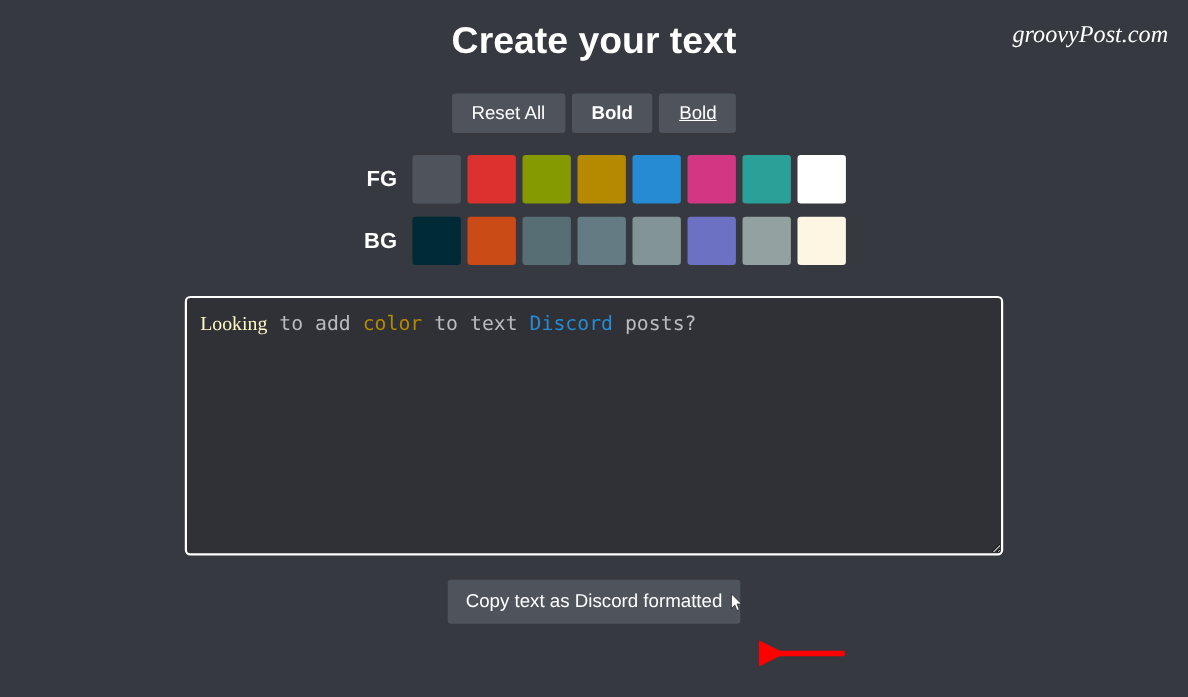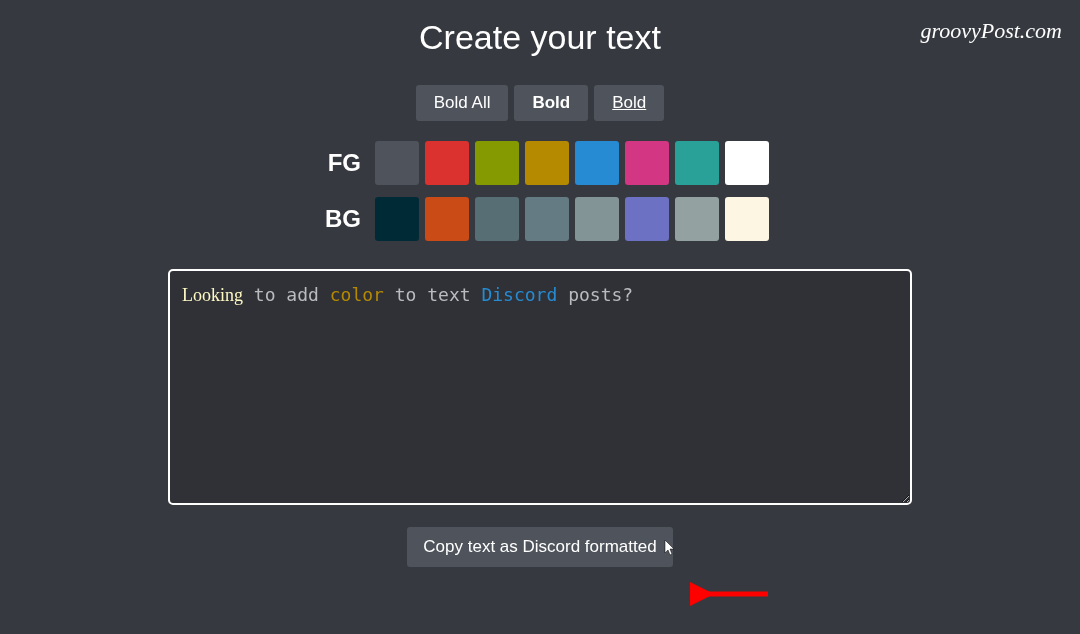--- a/index.html
+++ b/index.html
@@ -26,21 +26,21 @@
       font-style: italic;
     }
     .container {
       display: flex;
       flex-direction: column;
       align-items: center;
       padding-top: 10px;
     }
     .title {
       font-size: 34px;
-      font-weight: 400;
+      font-weight: 700;
       margin-top: 8px;
       margin-bottom: 28px;
       text-align: center;
     }
     .btn-row {
       display: flex;
       gap: 6px;
       margin-bottom: 20px;
     }
     .btn {
@@ -60,21 +60,21 @@
     .btn-line {
       text-decoration: underline;
     }
     .color-section {
       display: flex;
       align-items: center;
       gap: 14px;
       margin-bottom: 12px;
     }
     .color-label {
-      font-size: 24px;
+      font-size: 20px;
       font-weight: 700;
       width: 50px;
       text-align: right;
     }
     .swatch-row {
       display: flex;
       gap: 6px;
     }
     .swatch {
       width: 44px;
@@ -143,21 +143,21 @@
   </style>
 </head>
 <body>
 
 <div class="watermark">groovyPost.com</div>
 
 <div class="container">
   <h1 class="title">Create your text</h1>
 
   <div class="btn-row">
-    <button class="btn">Bold All</button>
+    <button class="btn">Reset All</button>
     <button class="btn btn-bold">Bold</button>
     <button class="btn btn-line">Bold</button>
   </div>
 
   <div class="color-section">
     <div class="color-label">FG</div>
     <div class="swatch-row" id="fg-swatches">
         <button class="swatch" style="background: rgb(79, 84, 92);"></button>
         <button class="swatch" style="background: rgb(220, 50, 47);"></button>
         <button class="swatch" style="background: rgb(133, 153, 0);"></button>

